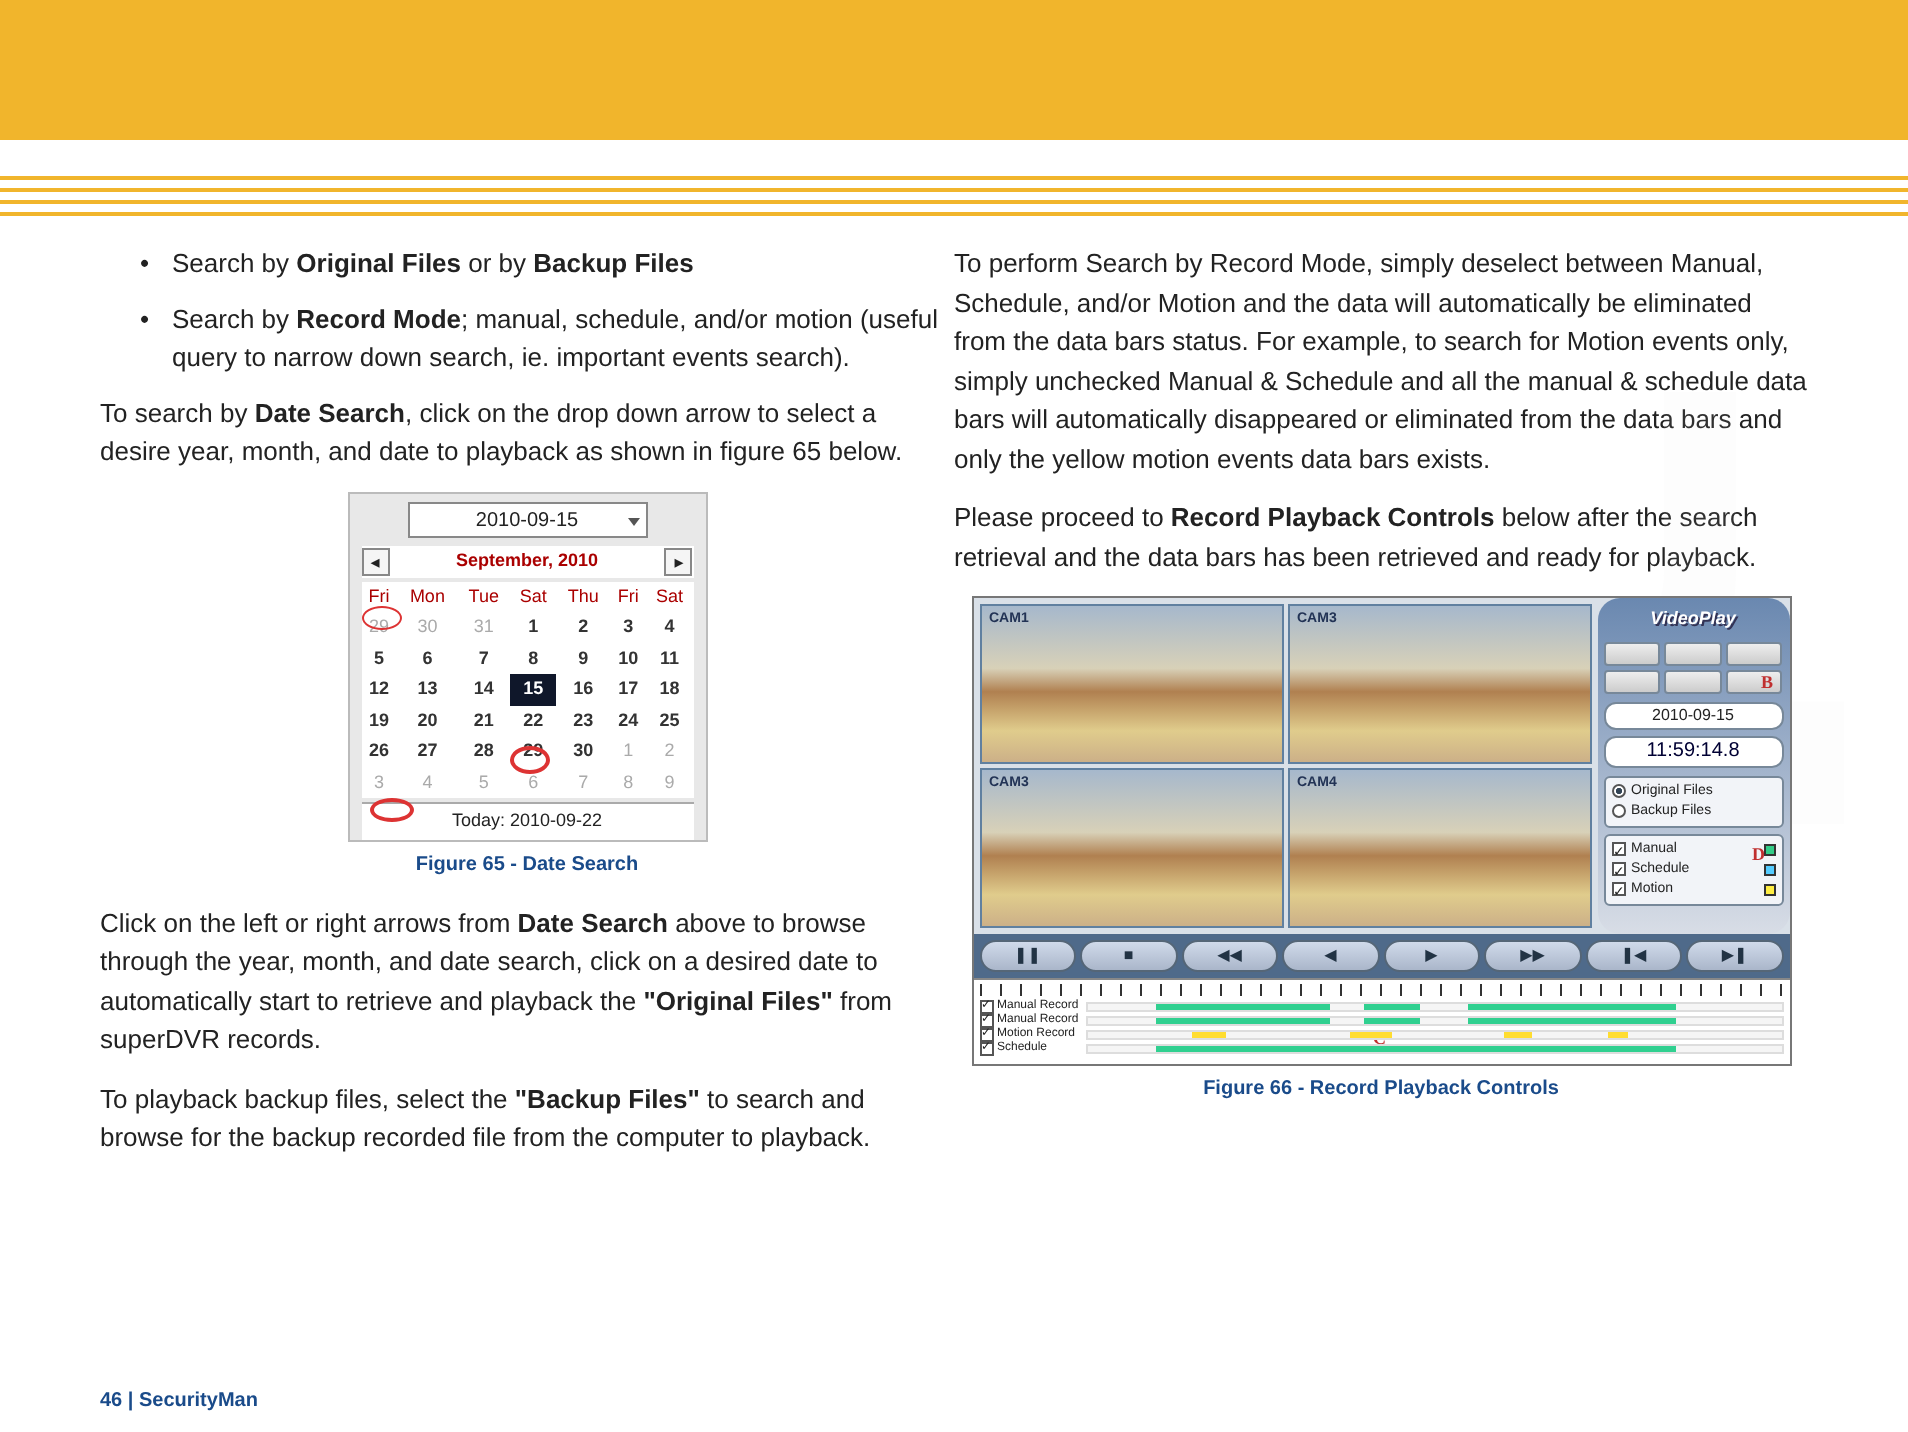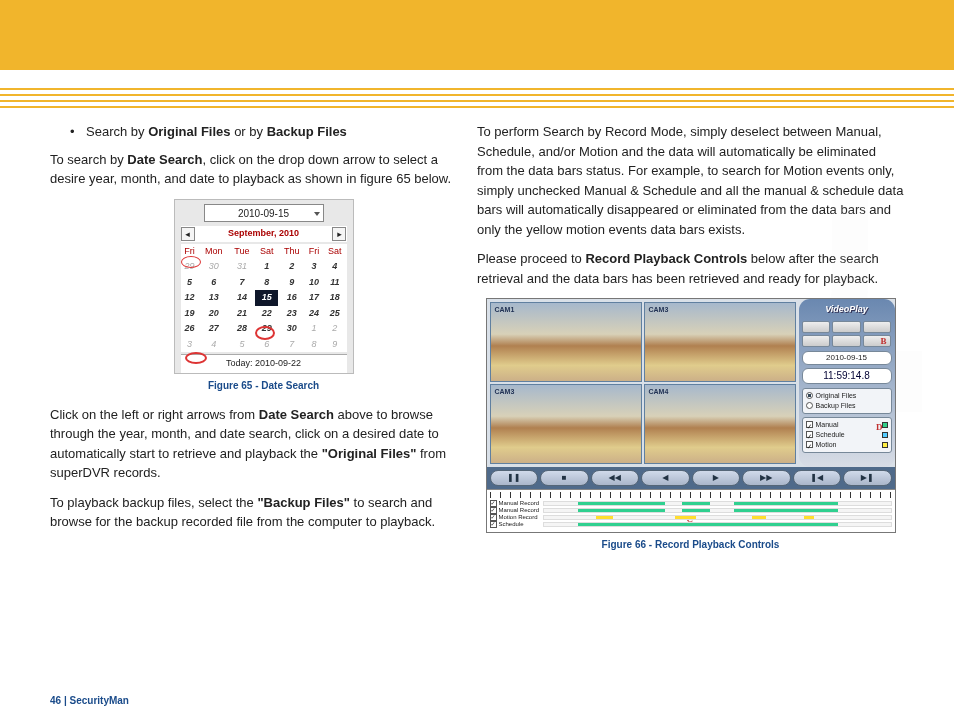--- a/index.html
+++ b/index.html
@@ -119,21 +119,21 @@
   }
   .fig65 table {
     width: calc(100% - 12px);
     margin: 2px 6px;
     border-collapse: collapse;
     background: #fff;
     font-size: 9px;
     text-align: center;
   }
   .fig65 th { color: #a00; font-weight: normal; padding: 1px 0; }
-  .fig65 td { padding: 1px 0; color: #333; font-weight: bold; font-style: italic; }
+  .fig65 td { padding: 1px 0; color: #333; font-weight: bold; }
   .fig65 td.dim { color: #aaa; font-weight: normal; }
   .fig65 td.sel { background: #0f172a; color: #fff; }
   .fig65 .circle {
     position: absolute;
     border: 2px solid #d33;
     border-radius: 50%;
     width: 20px;
     height: 14px;
     pointer-events: none;
   }
@@ -334,20 +334,23 @@
 <svg class="watermark" width="360" height="360" viewBox="0 0 100 100">
   <path d="M55 5 L55 30 C55 40 45 45 40 50 C30 60 30 75 45 80 L65 80 C68 80 70 78 70 75 L70 65 L80 65 L80 48 L70 48 L70 42 L62 42 L62 48 L52 48 L52 60 L62 60 L62 70 L50 70 C45 68 45 60 50 55 C58 48 65 42 65 30 L65 5 Z" fill="#e6e6e6"></path>
 </svg>
 
 <div class="content">
 
   <div class="col">
     <ul class="bullet-list">
       <li>
         <span>Search by </span><b>Original Files</b><span> or by </span><b>Backup Files</b>
+      </li>
+      <li>
+        <span>Search by </span><b>Record Mode</b><span>; manual, schedule, and/or  motion (useful query to narrow down search, ie. important events search).</span>
       </li>
     </ul>
 
     <p class="para">
       <span>To search by </span><b>Date Search</b><span>, click on the drop down arrow to select a desire year, month, and date to playback as shown in figure 65 below.</span>
     </p>
 
     <div class="fig65">
       <div class="date-input">2010-09-15</div>
       <div class="month-row">

